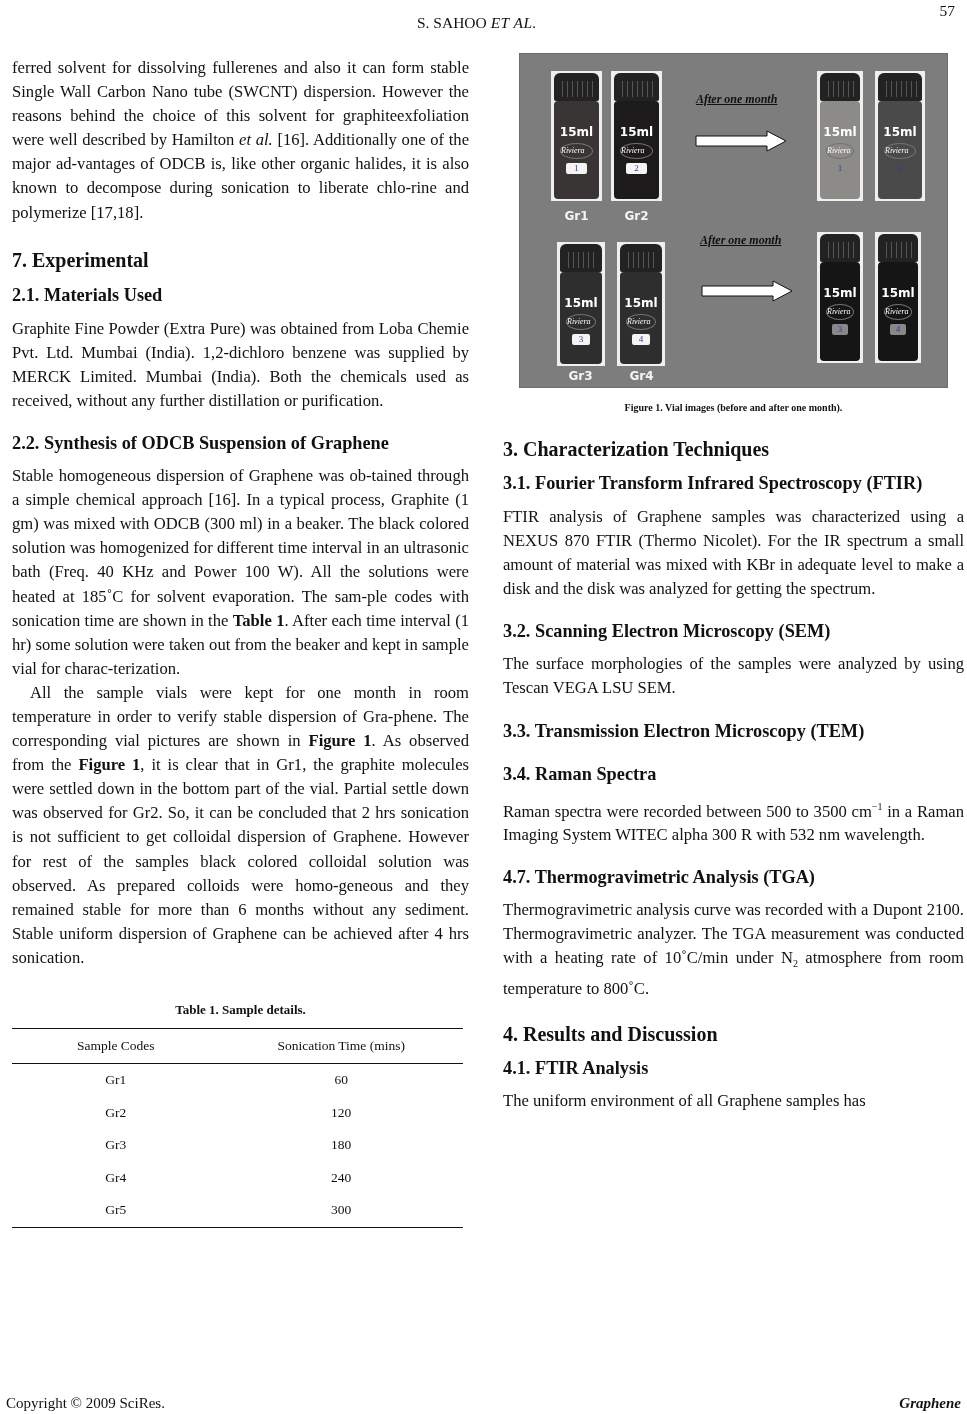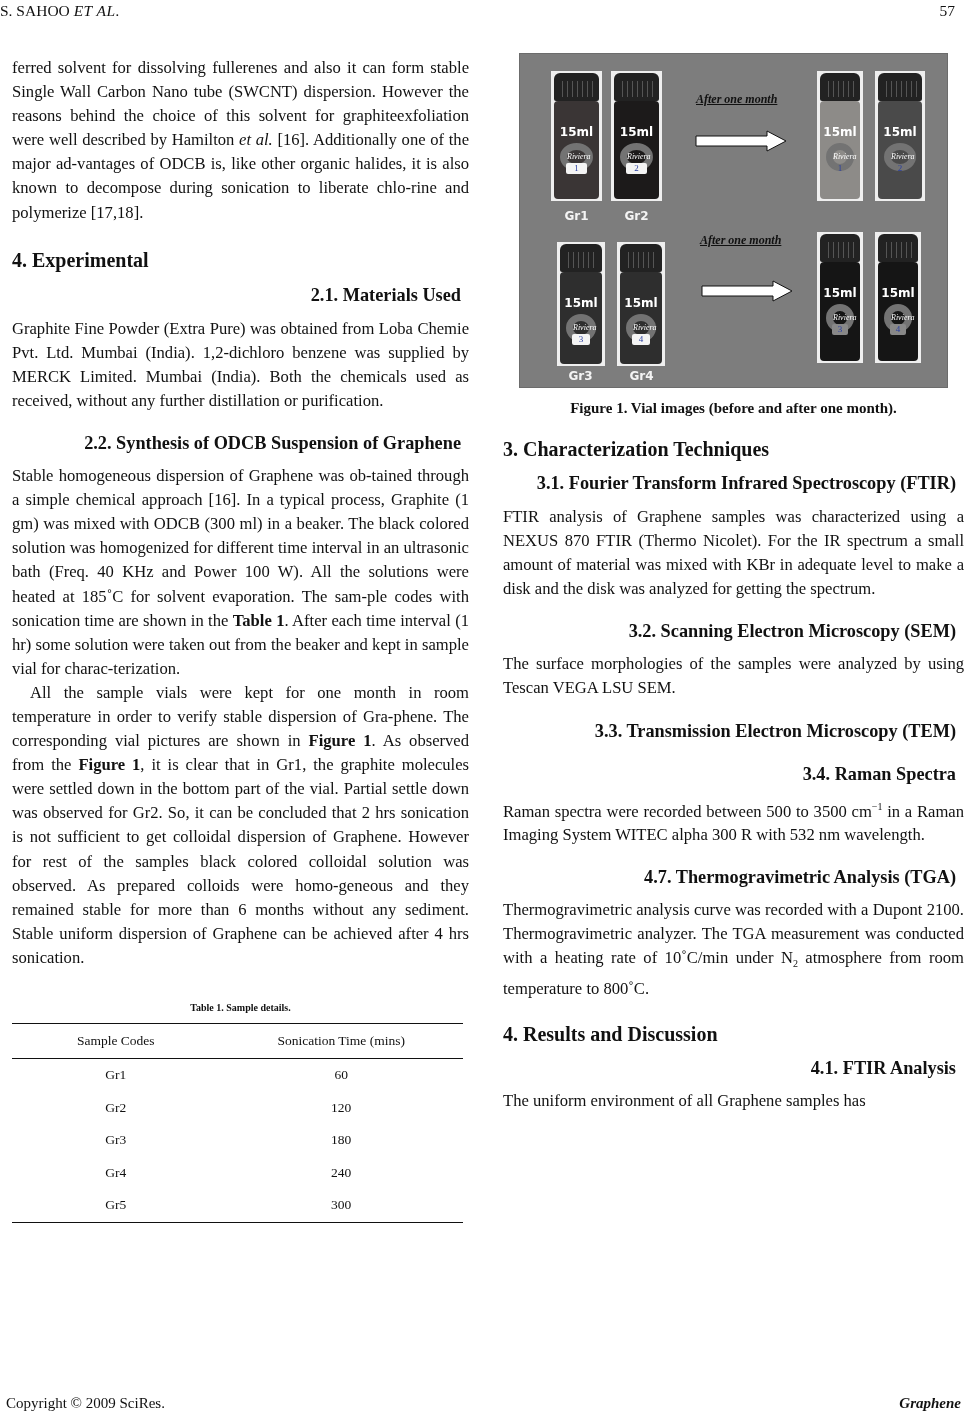--- a/index.html
+++ b/index.html
@@ -4,34 +4,34 @@
 <style>
   html, body { margin: 0; padding: 0; background: #ffffff; }
   body {
     width: 967px; height: 1414px; position: relative; overflow: hidden;
     font-family: "Liberation Serif", serif; color: #111;
   }
   .running-head {
     position: absolute; top: 2px; left: 0; width: 967px; height: 22px;
     font-size: 15.5px;
   }
-  .running-head .authors { position: absolute; left: 0; width: 954px; text-align: left; top: 0; }
+  .running-head .authors { position: absolute; left: 0; width: 954px; text-align: center; top: 12px; }
   .running-head .authors i { letter-spacing: 0.5px; }
   .running-head .pnum { position: absolute; right: 12px; top: 0; }
 
   .col { position: absolute; top: 56px; }
   .col-left { left: 12px; width: 457px; }
   .col-right { left: 503px; width: 461px; }
 
   p.body {
     margin: 0; font-size: 16.6px; line-height: 24.1px; text-align: justify;
   }
   p.indent { text-indent: 18px; }
   h2.sec { margin: 0; font-size: 20px; font-weight: bold; line-height: 26px; }
-  h3.sub { margin: 8px; font-size: 18.3px; font-weight: bold; line-height: 25px; text-align: right; }
+  h3.sub { margin: 0; font-size: 18.3px; font-weight: bold; line-height: 25px; }
   h3.hang { padding-left: 42px; text-indent: -42px; }
 
   .figure {
     margin: -3px 0 0 16px; width: 427px; height: 333px; background: #7d7d7d; position: relative;
     border: 1px solid #6c6c6c;
   }
   .vial {
     position: absolute; width: 51px; height: 130px; background: #efefef; padding: 0;
   }
   .vial .cap {
@@ -46,42 +46,42 @@
     position: absolute; left: 3px; right: 3px; top: 30px; bottom: 2px; background: #3a3535;
     border-radius: 4px;
   }
   .vial.light .bodyv { background: #8d8b88; }
   .vial.mid .bodyv { background: #4a4a4a; }
   .vial .ml {
     position: absolute; left: 0; right: 0; top: 54px; text-align: center; color: #fff;
     font-family: "DejaVu Sans", sans-serif; font-weight: bold; font-size: 12px;
   }
   .vial .brand {
-    position: absolute; left: 9px; right: 9px; top: 72px; height: 14px; border: 7px solid #737373;
+    position: absolute; left: 9px; right: 9px; top: 72px; height: 14px; border: 1px solid #737373;
     border-radius: 50%; color: #fff; font-size: 8px; text-align: left; line-height: 14px;
     font-style: italic;
   }
   .vial .numtag {
     position: absolute; left: 15px; right: 15px; top: 92px; height: 11px; background: #f4f4f4;
     color: #2a3fa0; font-size: 9px; text-align: center; line-height: 11px; border-radius: 2px;
   }
   .vial-label {
     position: absolute; color: #f4f4f4; font-family: "DejaVu Sans", sans-serif; font-weight: bold;
     font-size: 12px; width: 51px; text-align: center;
   }
   .after-label {
     position: absolute; color: #111; font-size: 12px; font-weight: bold; font-style: italic;
     text-decoration: underline;
   }
   .arrow { position: absolute; width: 92px; height: 22px; }
 
   .fig-caption {
-    margin: 10px 0 0 0; text-align: center; font-size: 15px; font-weight: bold; line-height: 20px;
-  }
-  .tbl-caption { text-align: center; font-size: 10px; font-weight: bold; margin: 0; }
+    margin: 10px 0 0 0; text-align: center; font-size: 10px; font-weight: bold; line-height: 20px;
+  }
+  .tbl-caption { text-align: center; font-size: 13px; font-weight: bold; margin: 0; }
   table.sample {
     width: 451px; border-collapse: collapse; font-size: 13.5px; margin-top: 10px;
   }
   table.sample th {
     font-weight: normal; border-top: 1.5px solid #111; border-bottom: 1.5px solid #111;
     height: 34px; padding: 0;
   }
   table.sample td { text-align: center; height: 32.5px; padding: 0; }
   table.sample tr:last-child td { border-bottom: 1.5px solid #111; }
   table.sample th.c1, table.sample td.c1 { width: 46%; text-align: center; }
@@ -98,21 +98,21 @@
   <div class="authors">
     <span>S. SAHOO</span>
     <i>ET   AL.</i>
   </div>
   <div class="pnum">57</div>
 </div>
 
 <div class="col col-left">
   <p class="body"><span>ferred solvent for dissolving fullerenes and also it can form stable Single Wall Carbon Nano tube (SWCNT) dispersion. However the reasons behind the choice of this solvent for graphiteexfoliation were well described by Hamilton </span><i>et al.</i><span> [16]. Additionally one of the major ad-vantages of ODCB is, like other organic halides, it is also known to decompose during sonication to liberate chlo-rine and polymerize [17,18].</span></p>
 
-  <h2 class="sec" style="margin-top:22px;">4. Experimental</h2>
+  <h2 class="sec" style="margin-top:22px;">7. Experimental</h2>
   <h3 class="sub" style="margin-top:10px;">2.1. Materials Used</h3>
   <p class="body" style="margin-top:9px;">Graphite Fine Powder (Extra Pure) was obtained from Loba Chemie Pvt. Ltd. Mumbai (India). 1,2-dichloro benzene was supplied by MERCK Limited. Mumbai (India). Both the chemicals used as received, without any further distillation or purification.</p>
 
   <h3 class="sub" style="margin-top:18px;">2.2. Synthesis of ODCB Suspension of Graphene</h3>
   <p class="body" style="margin-top:8px;"><span>Stable homogeneous dispersion of Graphene was ob-tained through a simple chemical approach [16]. In a typical process, Graphite (1 gm) was mixed with ODCB (300 ml) in a beaker. The black colored solution was homogenized for different time interval in an ultrasonic bath (Freq. 40 KHz and Power 100 W). All the solutions were heated at 185˚C for solvent evaporation. The sam-ple codes with sonication time are shown in the </span><b class="ref">Table 1</b><span>. After each time interval (1 hr) some solution were taken out from the beaker and kept in sample vial for charac-terization.</span></p>
   <p class="body indent"><span>All the sample vials were kept for one month in room temperature in order to verify stable dispersion of Gra-phene. The corresponding vial pictures are shown in </span><b class="ref">Figure 1</b><span>. As observed from the </span><b class="ref">Figure 1</b><span>, it is clear that in Gr1, the graphite molecules were settled down in the bottom part of the vial. Partial settle down was observed for Gr2. So, it can be concluded that 2 hrs sonication is not sufficient to get colloidal dispersion of Graphene. However for rest of the samples black colored colloidal solution was observed. As prepared colloids were homo-geneous and they remained stable for more than 6 months without any sediment. Stable uniform dispersion of Graphene can be achieved after 4 hrs sonication.</span></p>
 
   <p class="tbl-caption" style="margin-top:32px;">Table 1. Sample details.</p>
   <table class="sample">
     <thead>

